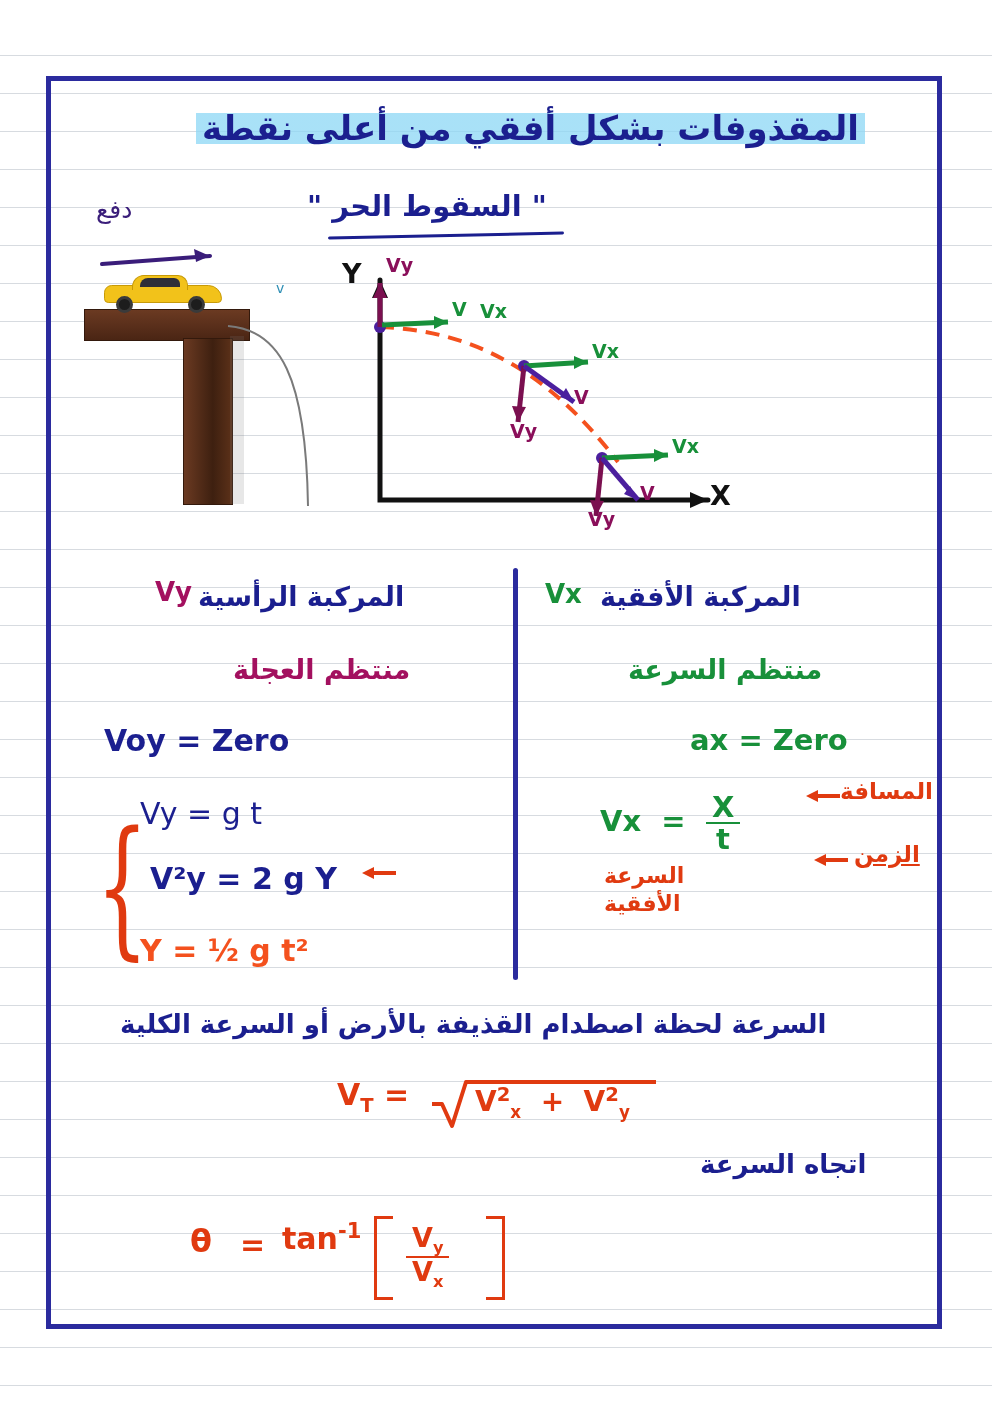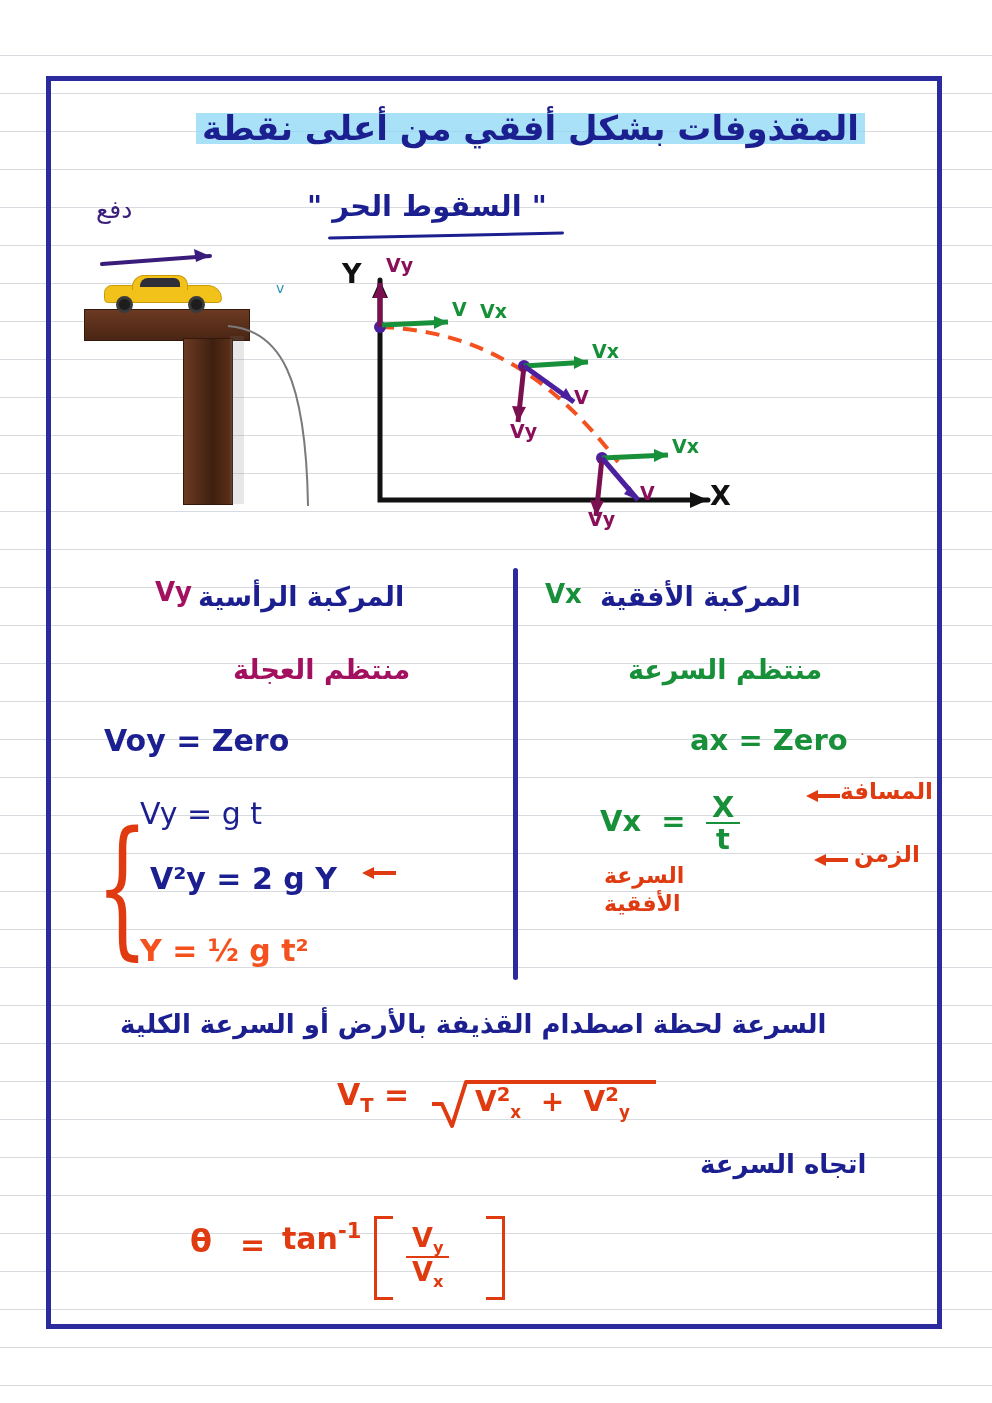--- a/index.html
+++ b/index.html
@@ -286,21 +286,21 @@
       <span class="den">t</span>
     </span>
   </div>
 
   <div class="hw ar red" style="left:840px; top:779px; font-size:23px; font-weight:bold;">المسافة</div>
   <svg style="position:absolute; left:800px; top:788px;" width="42" height="16">
     <path d="M40,8 L10,8" stroke="#e03a10" stroke-width="4"></path>
       <path d="M6,8 L18,2 L18,14 Z" fill="#e03a10"></path>
   </svg>
 
-  <div class="hw ar red" style="left:854px; top:842px; font-size:23px; font-weight:bold;">الزمن</div>
+  <div class="hw ar red" style="left:854px; top:842px; font-size:23px; font-weight:bold;text-decoration:underline;">الزمن</div>
   <svg style="position:absolute; left:808px; top:852px;" width="42" height="16">
     <path d="M40,8 L10,8" stroke="#e03a10" stroke-width="4"></path>
       <path d="M6,8 L18,2 L18,14 Z" fill="#e03a10"></path>
   </svg>
 
   <div class="hw ar red" style="left:604px; top:862px; font-size:22px; font-weight:bold; white-space:normal; width:130px; text-align:left; line-height:1.25;">السرعة الأفقية</div>
 
   <div class="hw ar blue" style="left:198px; top:582px; font-size:27px; font-weight:bold;">المركبة الرأسية</div>
   <div class="hw magenta" style="left:155px; top:578px; font-size:26px; font-weight:bold;">Vy</div>
   <div class="hw ar magenta" style="left:233px; top:655px; font-size:27px; font-weight:bold;">منتظم العجلة</div>

